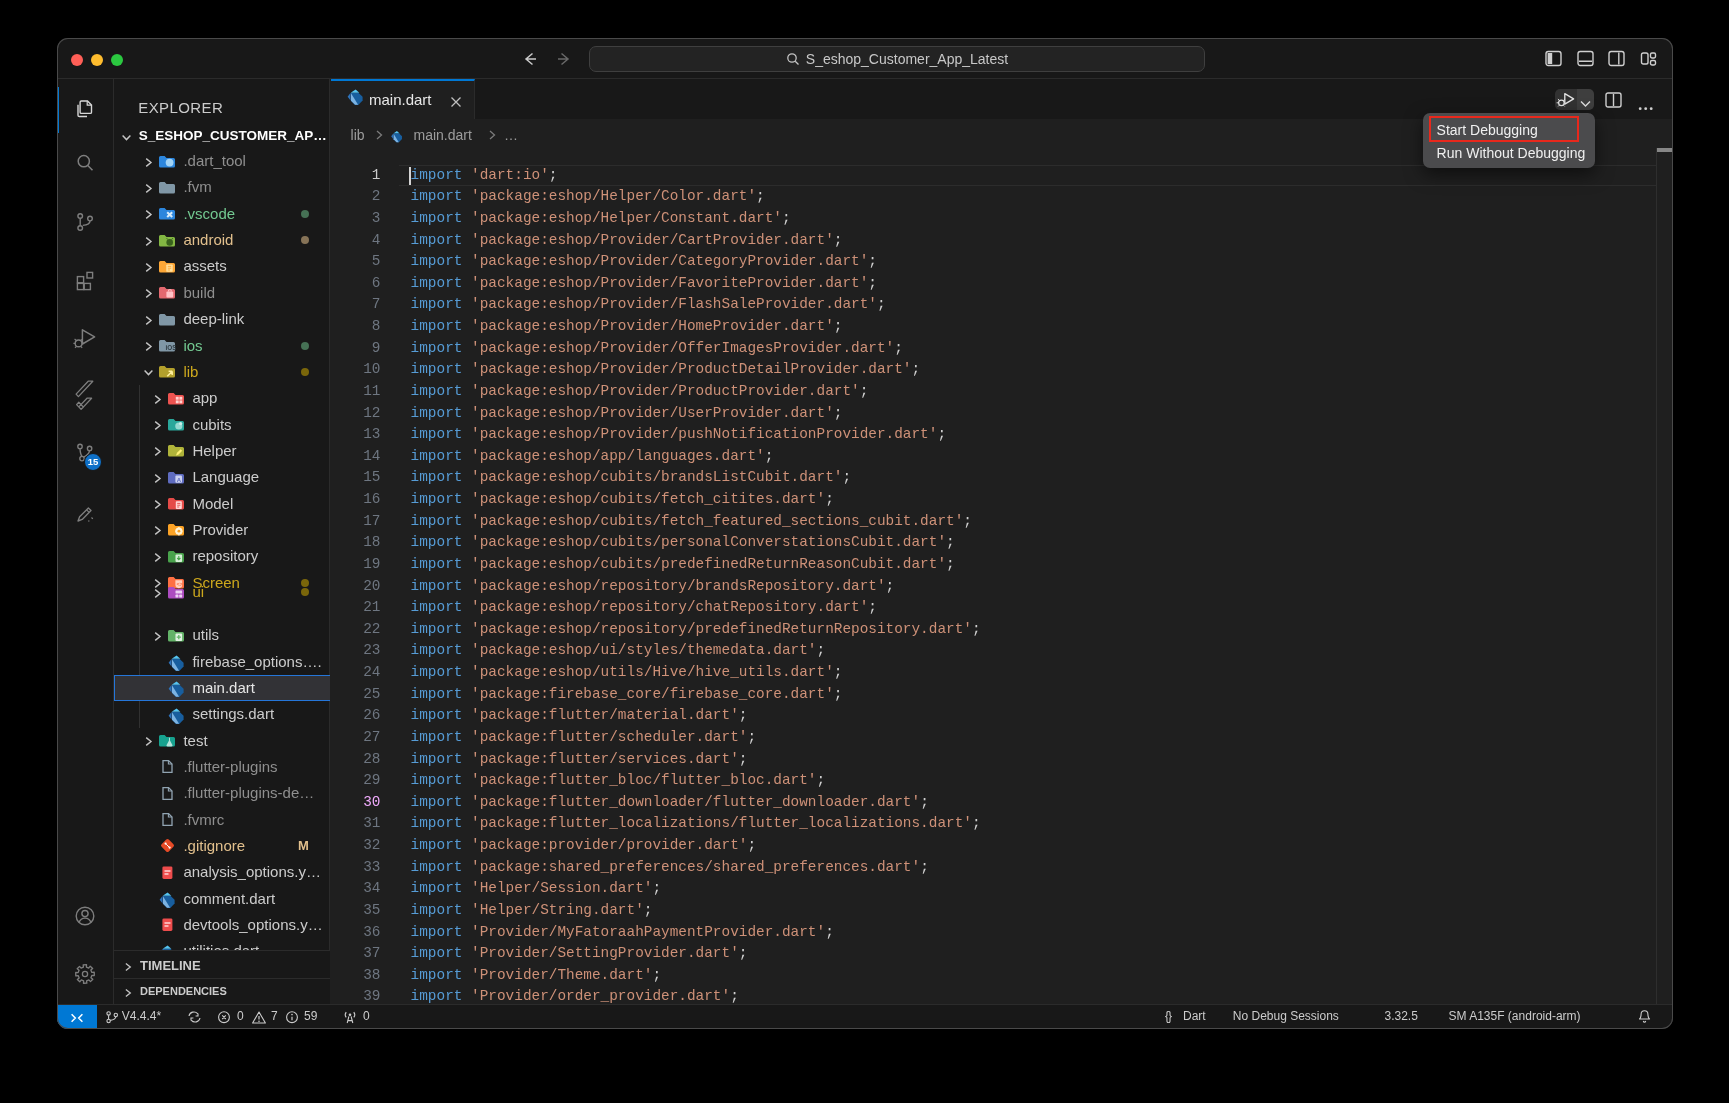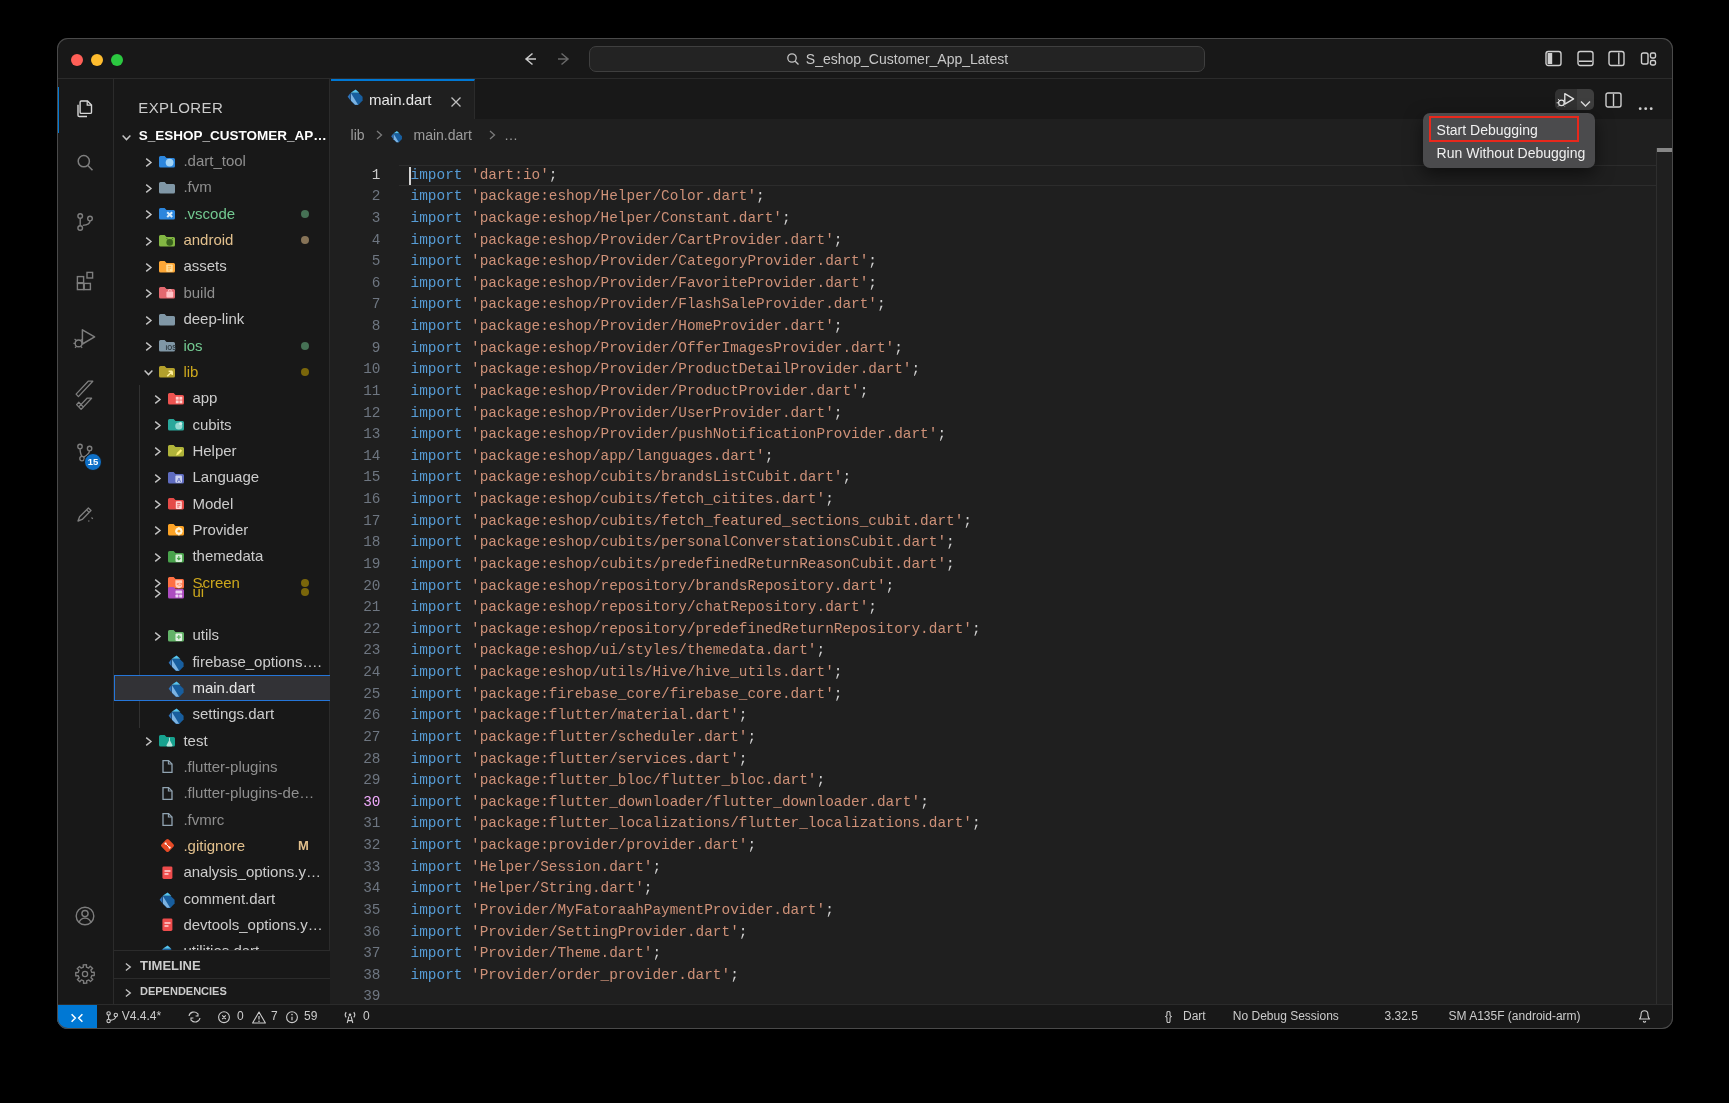--- a/index.html
+++ b/index.html
@@ -275,21 +275,21 @@
       </div>
       <div class="trow" style="top:464.23px;height:26.34px;">
         <div class="a" style="left:36.5px;top:6.5px"><svg width="13" height="13" viewBox="0 0 13 13">
             <path d="M4.2 2.6 L9 6.5 L4.2 10.4" fill="none" stroke="#c5c5c5" stroke-width="1.4"></path>
           </svg></div>
         <div class="a" style="left:52.5px;top:5.5px"><svg width="18" height="15" viewBox="0 0 18 15" style="">
             <path d="M1 3.4 Q1 1.9 2.5 1.9 H6.6 L8.5 3.9 H15.5 Q17 3.9 17 5.4 V11.9 Q17 13.4 15.5 13.4 H2.5 Q1 13.4 1 11.9 Z" fill="#49a34c"></path>
             <rect x="8.5" y="5.4" width="6.6" height="7.6" rx="1" fill="#d6eed7"></rect>
             <path d="M11.8 7 v3.4 M10.2 9 l1.6 1.7 L13.4 9" fill="none" stroke="#49a34c" stroke-width="1.1"></path>
           </svg></div>
-        <div class="a nm" style="left:78.4px;top:0;line-height:26.34px;color:#cccccc">themedata</div>
+        <div class="a nm" style="left:78.4px;top:0;line-height:26.34px;color:#cccccc">repository</div>
       </div>
       <div class="trow" style="top:490.57px;height:26.34px;">
         <div class="a" style="left:36.5px;top:6.5px"><svg width="13" height="13" viewBox="0 0 13 13">
             <path d="M4.2 2.6 L9 6.5 L4.2 10.4" fill="none" stroke="#c5c5c5" stroke-width="1.4"></path>
           </svg></div>
         <div class="a" style="left:52.5px;top:5.5px"><svg width="18" height="15" viewBox="0 0 18 15" style="">
             <path d="M1 3.4 Q1 1.9 2.5 1.9 H6.6 L8.5 3.9 H15.5 Q17 3.9 17 5.4 V11.9 Q17 13.4 15.5 13.4 H2.5 Q1 13.4 1 11.9 Z" fill="#fe7043"></path>
             <path d="M8.4 5.2 h6.8 v4.6 q0 3.2-3.4 3.4 q-3.4-0.2-3.4-3.4 Z" fill="#ffd2c0"></path>
             <text x="9.4" y="11" font-family="Liberation Sans" font-size="5.6" font-weight="bold" fill="#fe7043">&lt;&gt;</text>
           </svg></div>
@@ -549,20 +549,21 @@
       <div class="cl"><span class="k">import</span> <span class="s">'package:eshop/ui/styles/themedata.dart'</span><span class="p">;</span></div>
       <div class="cl"><span class="k">import</span> <span class="s">'package:eshop/utils/Hive/hive_utils.dart'</span><span class="p">;</span></div>
       <div class="cl"><span class="k">import</span> <span class="s">'package:firebase_core/firebase_core.dart'</span><span class="p">;</span></div>
       <div class="cl"><span class="k">import</span> <span class="s">'package:flutter/material.dart'</span><span class="p">;</span></div>
       <div class="cl"><span class="k">import</span> <span class="s">'package:flutter/scheduler.dart'</span><span class="p">;</span></div>
       <div class="cl"><span class="k">import</span> <span class="s">'package:flutter/services.dart'</span><span class="p">;</span></div>
       <div class="cl"><span class="k">import</span> <span class="s">'package:flutter_bloc/flutter_bloc.dart'</span><span class="p">;</span></div>
       <div class="cl"><span class="k">import</span> <span class="s">'package:flutter_downloader/flutter_downloader.dart'</span><span class="p">;</span></div>
       <div class="cl"><span class="k">import</span> <span class="s">'package:flutter_localizations/flutter_localizations.dart'</span><span class="p">;</span></div>
       <div class="cl"><span class="k">import</span> <span class="s">'package:provider/provider.dart'</span><span class="p">;</span></div>
+      <div class="cl"><span class="k">import</span> <span class="s">'package:shared_preferences/shared_preferences.dart'</span><span class="p">;</span></div>
       <div class="cl"><span class="k">import</span> <span class="s">'Helper/Session.dart'</span><span class="p">;</span></div>
       <div class="cl"><span class="k">import</span> <span class="s">'Helper/String.dart'</span><span class="p">;</span></div>
       <div class="cl"><span class="k">import</span> <span class="s">'Provider/MyFatoraahPaymentProvider.dart'</span><span class="p">;</span></div>
       <div class="cl"><span class="k">import</span> <span class="s">'Provider/SettingProvider.dart'</span><span class="p">;</span></div>
       <div class="cl"><span class="k">import</span> <span class="s">'Provider/Theme.dart'</span><span class="p">;</span></div>
       <div class="cl"><span class="k">import</span> <span class="s">'Provider/order_provider.dart'</span><span class="p">;</span></div>
     </div>
     <div class="a" style="left:1599px;top:110.3px;width:1px;height:856px;background:#2e2e2e"></div>
     <div class="a" style="left:1600px;top:110.3px;width:15px;height:3.6px;background:#868686"></div>
     <div class="a" style="left:0;top:966px;width:1616px;height:25px;background:#181818;border-top:1px solid #2b2b2b"></div>

